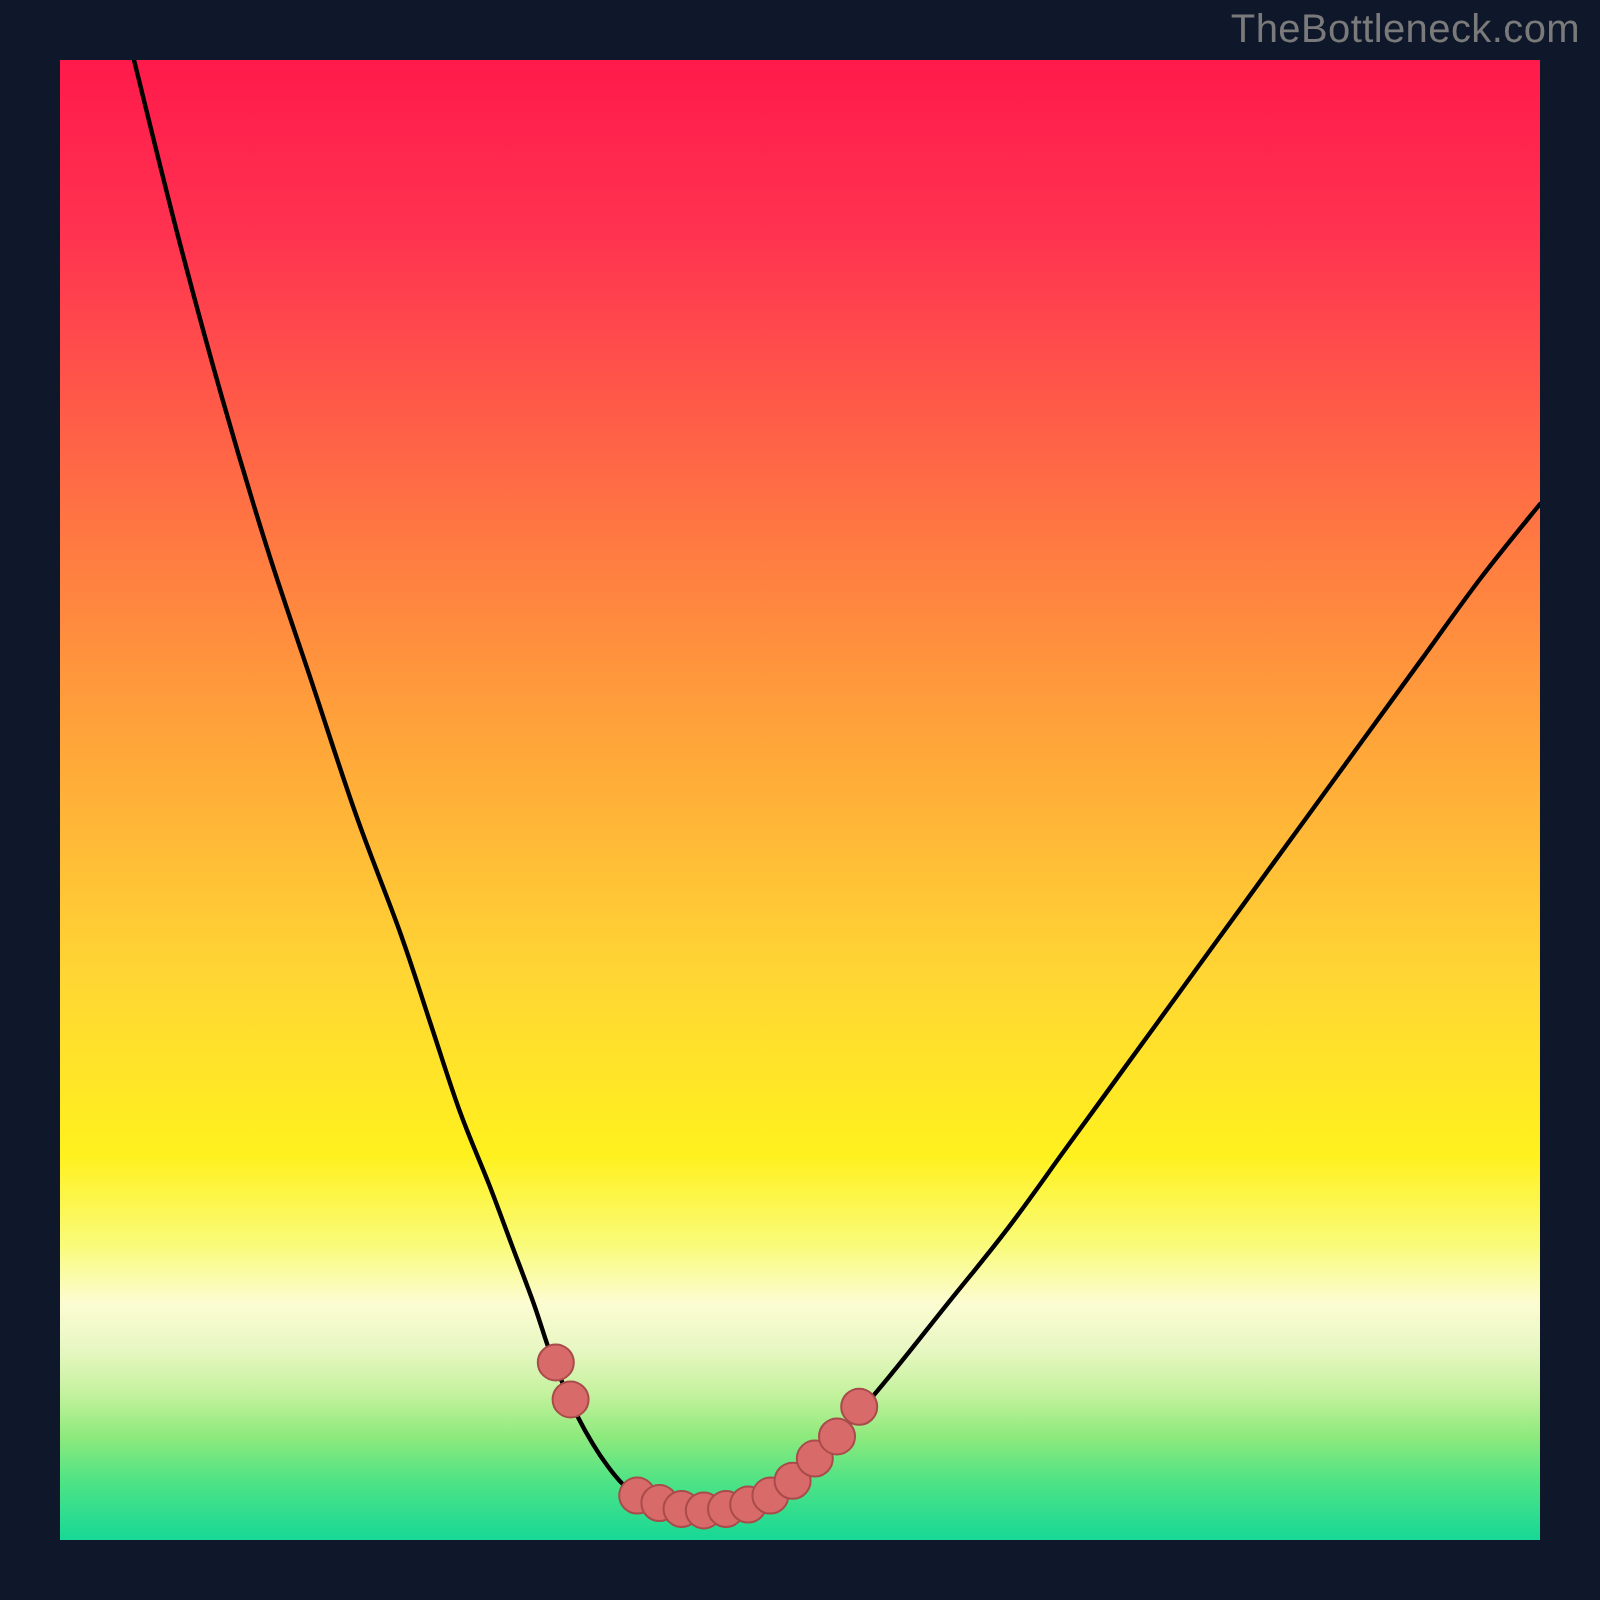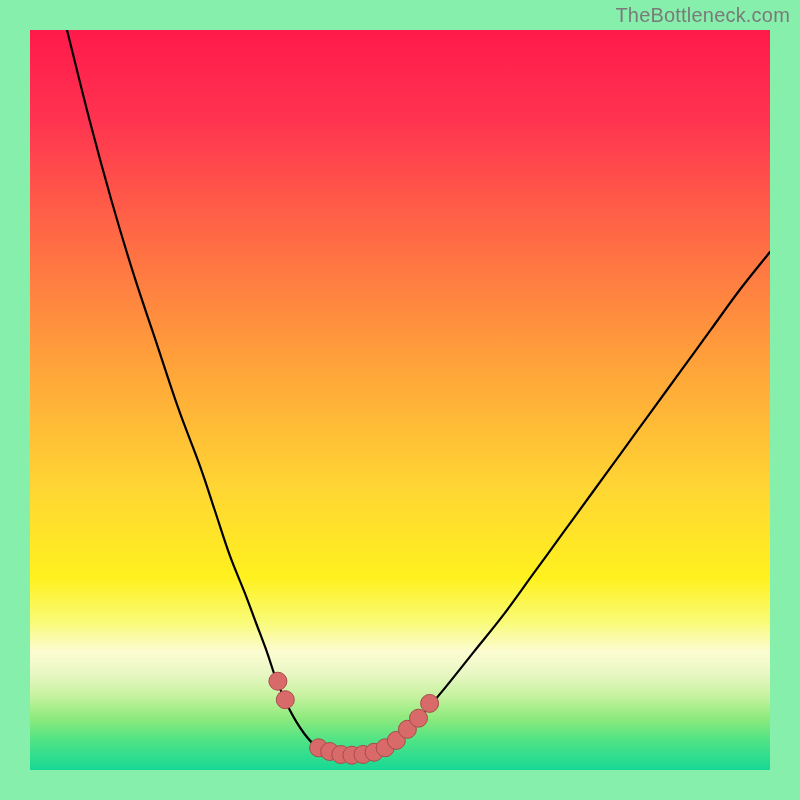--- a/index.html
+++ b/index.html
@@ -10,21 +10,21 @@
     background: #000;
     overflow: hidden;
     font-family: Arial, Helvetica, sans-serif;
   }
   .frame {
     position: absolute;
     left: 0;
     top: 0;
     width: 800px;
     height: 800px;
-    background: #86efac;
+    background: #0f172a;
   }
   .plot {
     position: absolute;
     left: 30px;
     top: 30px;
     width: 740px;
     height: 740px;
     overflow: hidden;
   }
   .gradient {

